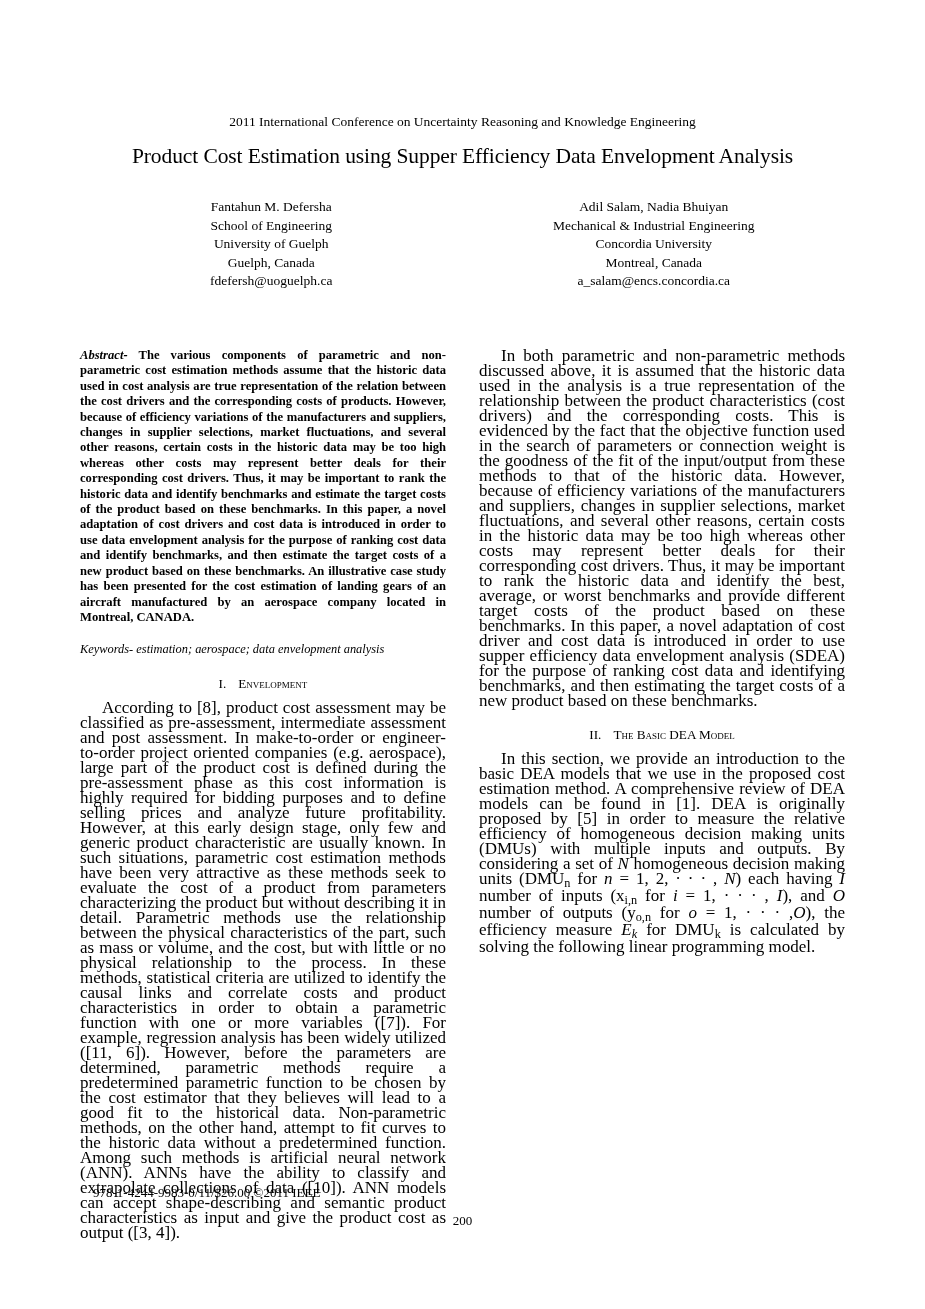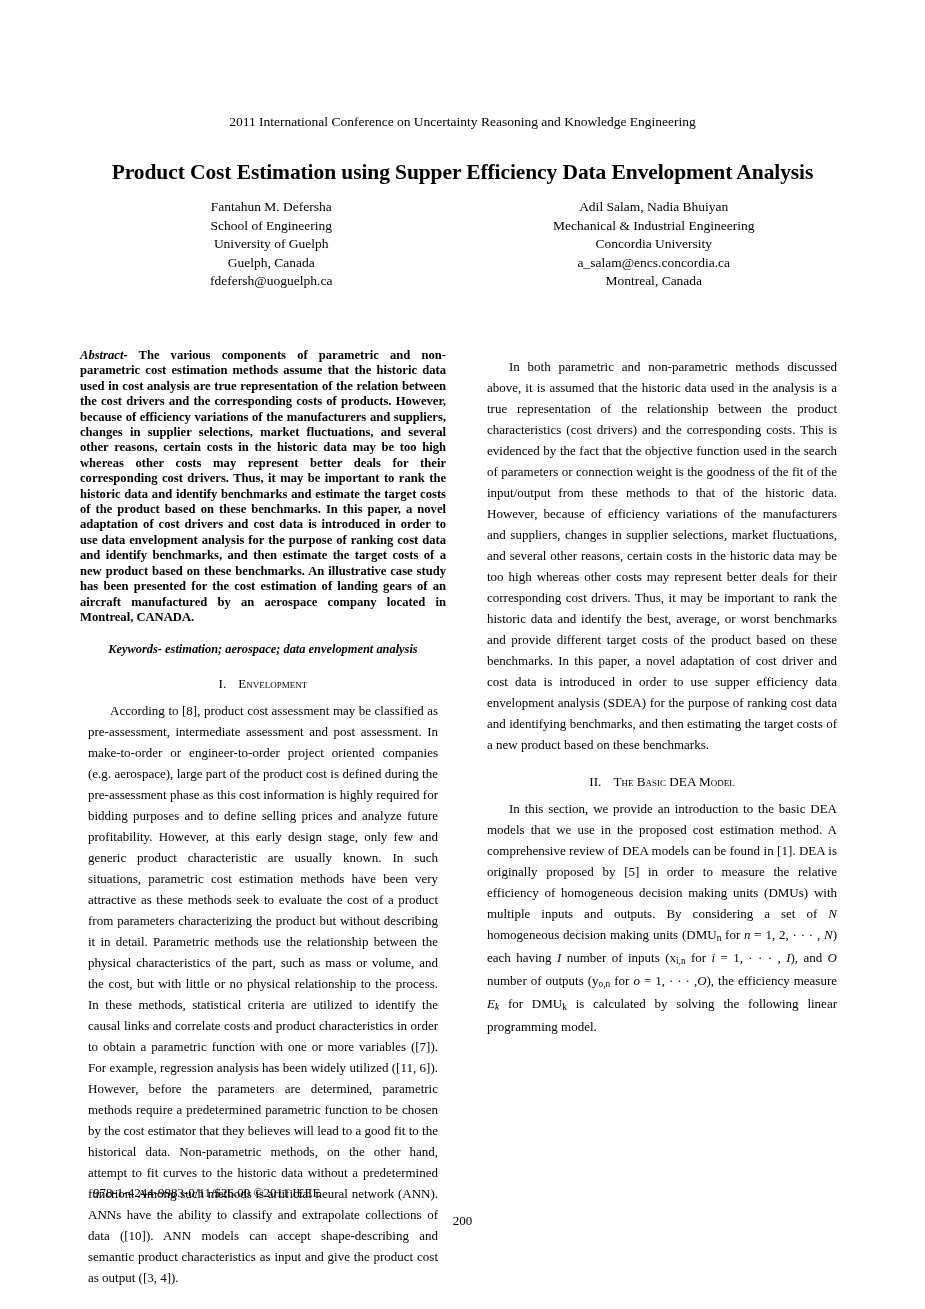--- a/index.html
+++ b/index.html
@@ -25,26 +25,26 @@
     position: absolute;
     top: 114px;
     left: 0;
     width: 925px;
     text-align: center;
     font-size: 13.5px;
     font-family: "Liberation Serif", serif;
   }
   .paper-title {
     position: absolute;
-    top: 160px;
+    top: 144px;
     left: 70px;
     width: 785px;
     text-align: center;
     font-size: 21.5px;
-    font-weight: bold;
+    font-weight: normal;
     font-family: "Liberation Serif", serif;
     letter-spacing: -0.1px;
   }
   .authors {
     position: absolute;
     top: 198px;
     left: 80px;
     width: 765px;
     display: flex;
     flex-direction: row;
@@ -81,41 +81,41 @@
     text-align: justify;
     text-indent: 0;
   }
   .abstract .lead {
     font-style: italic;
     font-weight: bold;
   }
   .keywords {
     margin-top: 17px;
     font-style: italic;
-    font-weight: bold;
+    font-weight: normal;
     font-size: 12.4px;
-    text-align: center;
+    text-align: left;
     line-height: 15px;
   }
   .section-head {
     margin-top: 19px;
     margin-bottom: 8px;
     text-align: center;
     font-size: 13.2px;
     font-variant: small-caps;
   }
   .section-head .numeral {
     margin-right: 12px;
   }
   p.body-par {
-    margin: 8px;
+    margin: 0;
     text-indent: 22px;
     text-align: justify;
-    font-size: 13px;
-    line-height: 21px;
+    font-size: 17px;
+    line-height: 15px;
   }
   p.body-par.first {
     text-indent: 22px;
   }
   .footer-isbn {
     position: absolute;
     left: 93px;
     top: 1185px;
     font-size: 13px;
   }
@@ -144,22 +144,22 @@
       <span class="author-name">Fantahun M. Defersha</span>
       <span class="author-line">School of Engineering</span>
       <span class="author-line">University of Guelph</span>
       <span class="author-line">Guelph, Canada</span>
       <span class="author-line">fdefersh@uoguelph.ca</span>
     </div>
     <div class="author-block">
       <span class="author-name">Adil Salam, Nadia Bhuiyan</span>
       <span class="author-line">Mechanical &amp; Industrial Engineering</span>
       <span class="author-line">Concordia University</span>
+      <span class="author-line">Montreal, Canada</span>
       <span class="author-line">a_salam@encs.concordia.ca</span>
-      <span class="author-line">Montreal, Canada</span>
     </div>
   </div>
 
   <div class="columns">
 
     <div class="col">
       <div class="abstract"><span class="lead">Abstract-</span><span> The various components of parametric and non-parametric cost estimation methods assume that the historic data used in cost analysis are true representation of the relation between the cost drivers and the corresponding costs of products. However, because of efficiency variations of the manufacturers and suppliers, changes in supplier selections, market fluctuations, and several other reasons, certain costs in the historic data may be too high whereas other costs may represent better deals for their corresponding cost drivers. Thus, it may be important to rank the historic data and identify benchmarks and estimate the target costs of the product based on these benchmarks. In this paper, a novel adaptation of cost drivers and cost data is introduced in order to use data envelopment analysis for the purpose of ranking cost data and identify benchmarks, and then estimate the target costs of a new product based on these benchmarks. An illustrative case study has been presented for the cost estimation of landing gears of an aircraft manufactured by an aerospace company located in Montreal, CANADA.</span></div>
 
       <div class="keywords">Keywords- estimation; aerospace; data envelopment analysis</div>
 

